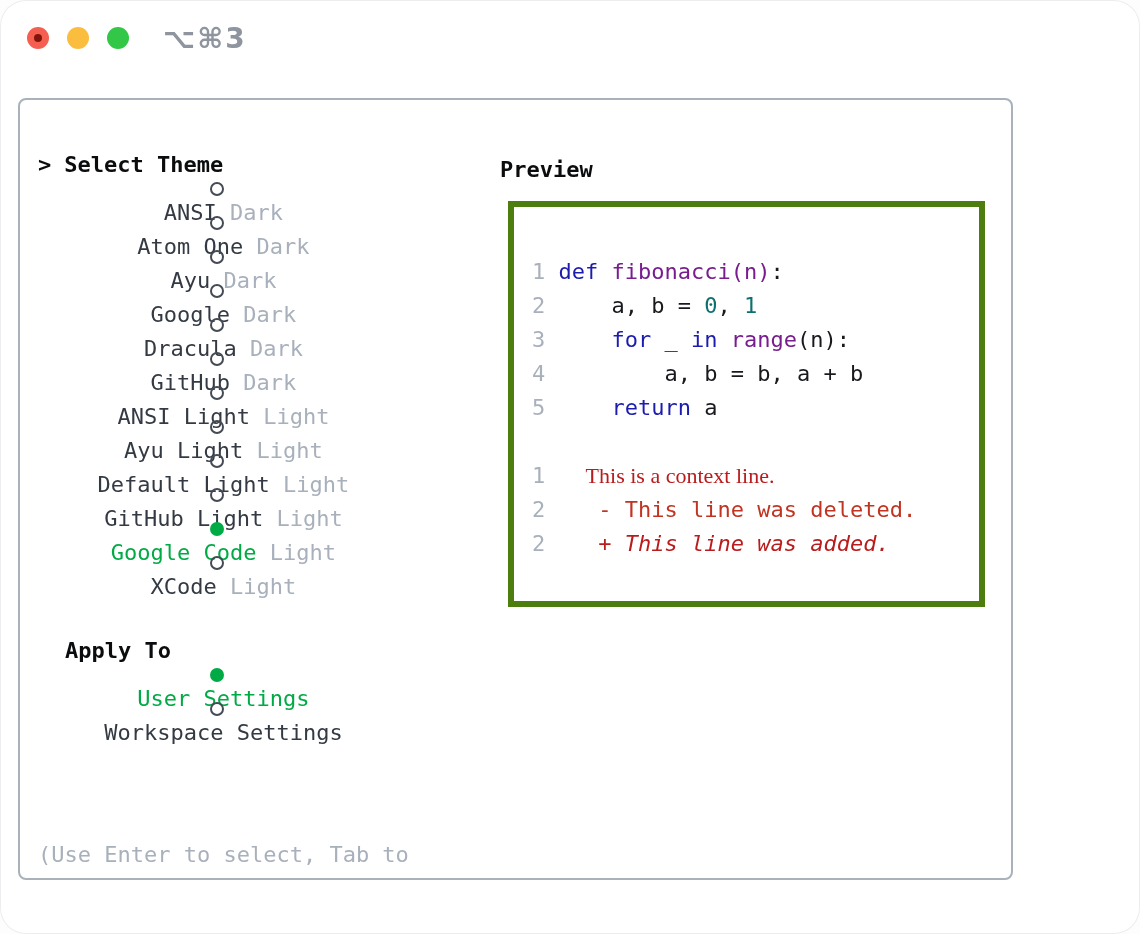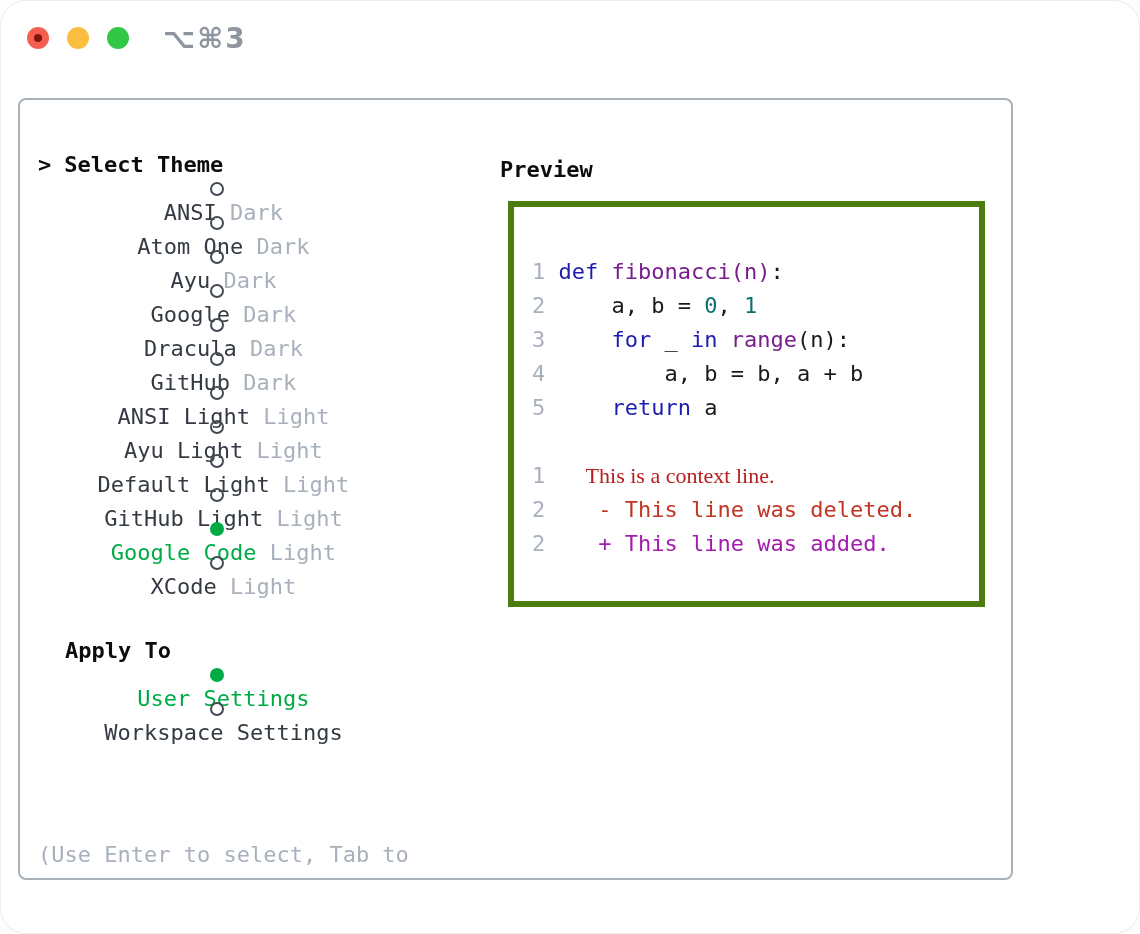--- a/index.html
+++ b/index.html
@@ -39,21 +39,21 @@
                border:6px solid #4d7c0f;background:#fff;overflow:hidden;}
   .code{padding:48px 0 0 18px;font-size:22px;line-height:34px;}
   .cl{height:34px;white-space:pre;}
   .num{color:#a8b0bc;}
   .pln{color:#17191d;}
   .kw{color:#1c1cae;}
   .fn{color:#781c8e;}
   .lit{color:#0e6f6f;}
   .ctx{color:#b91c1c;font-family:Liberation Serif, serif;}
   .del{color:#c03422;}
-  .add{color:#a21caf;}
+  .add{color:#b91c1c;font-style:italic;}
 </style>
 </head>
 <body>
 
 <div class="window">
 
   <div class="titlebar">
     <button class="tl tl-red">
         <span class="dot"></span>
       </button>

